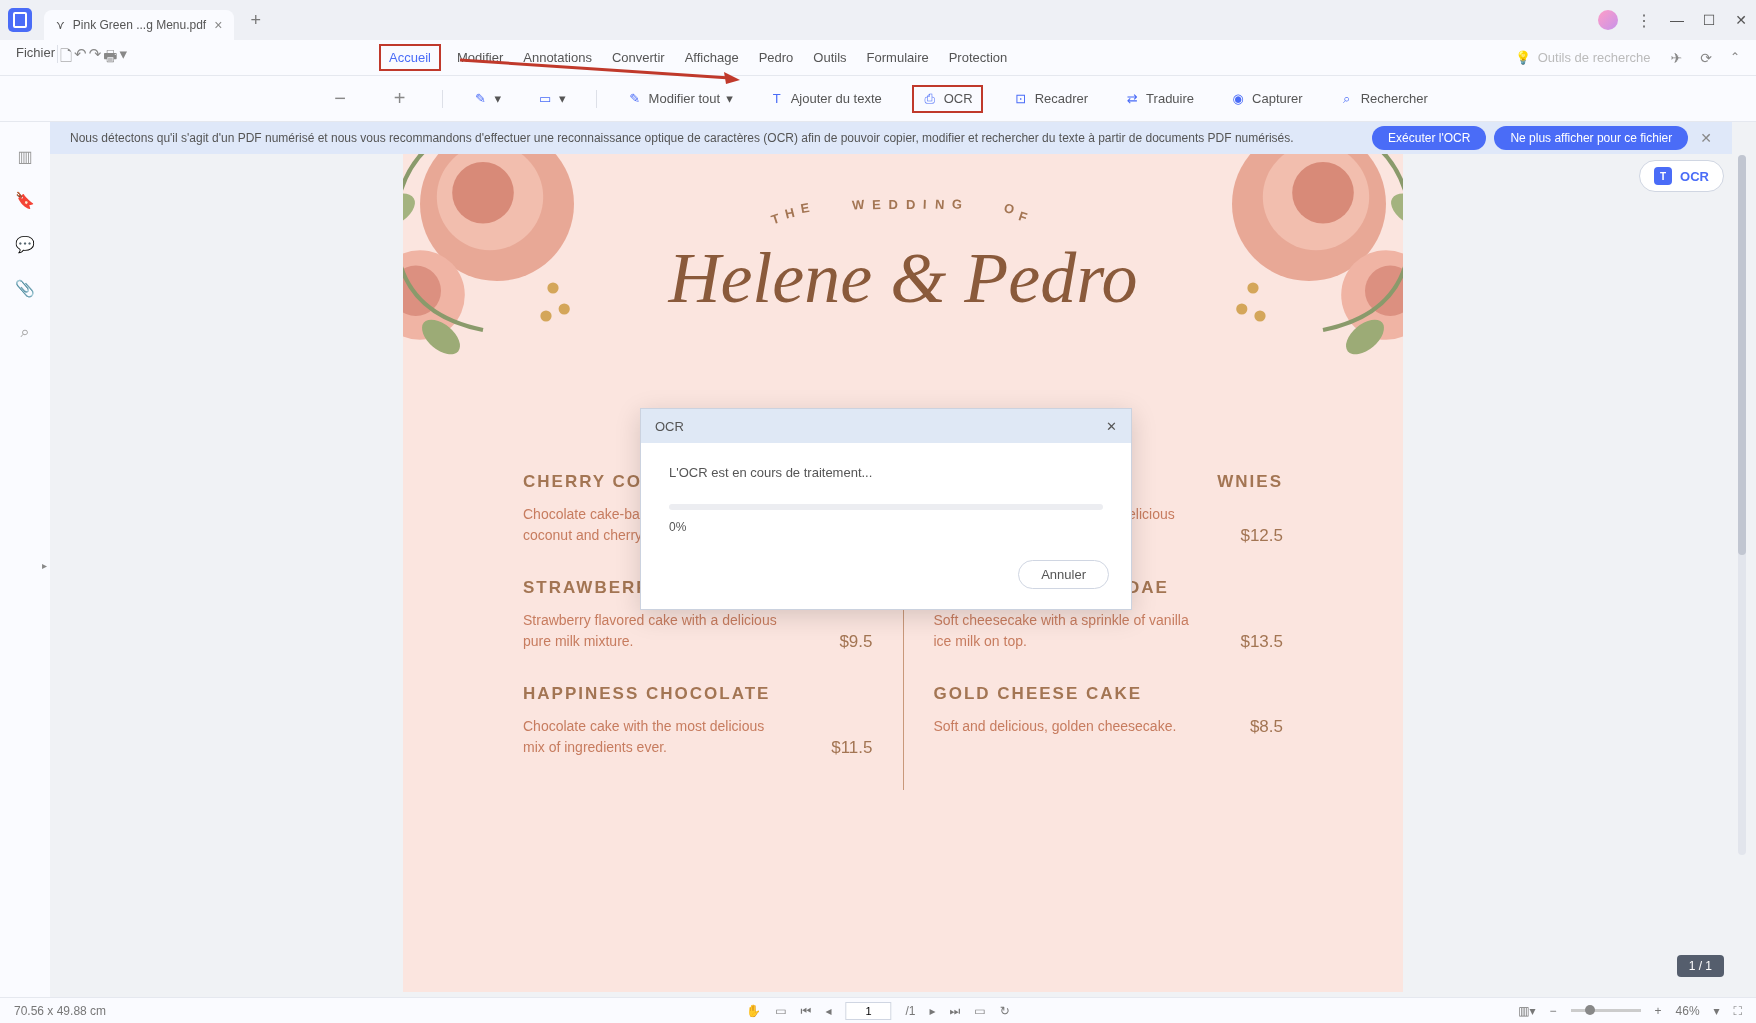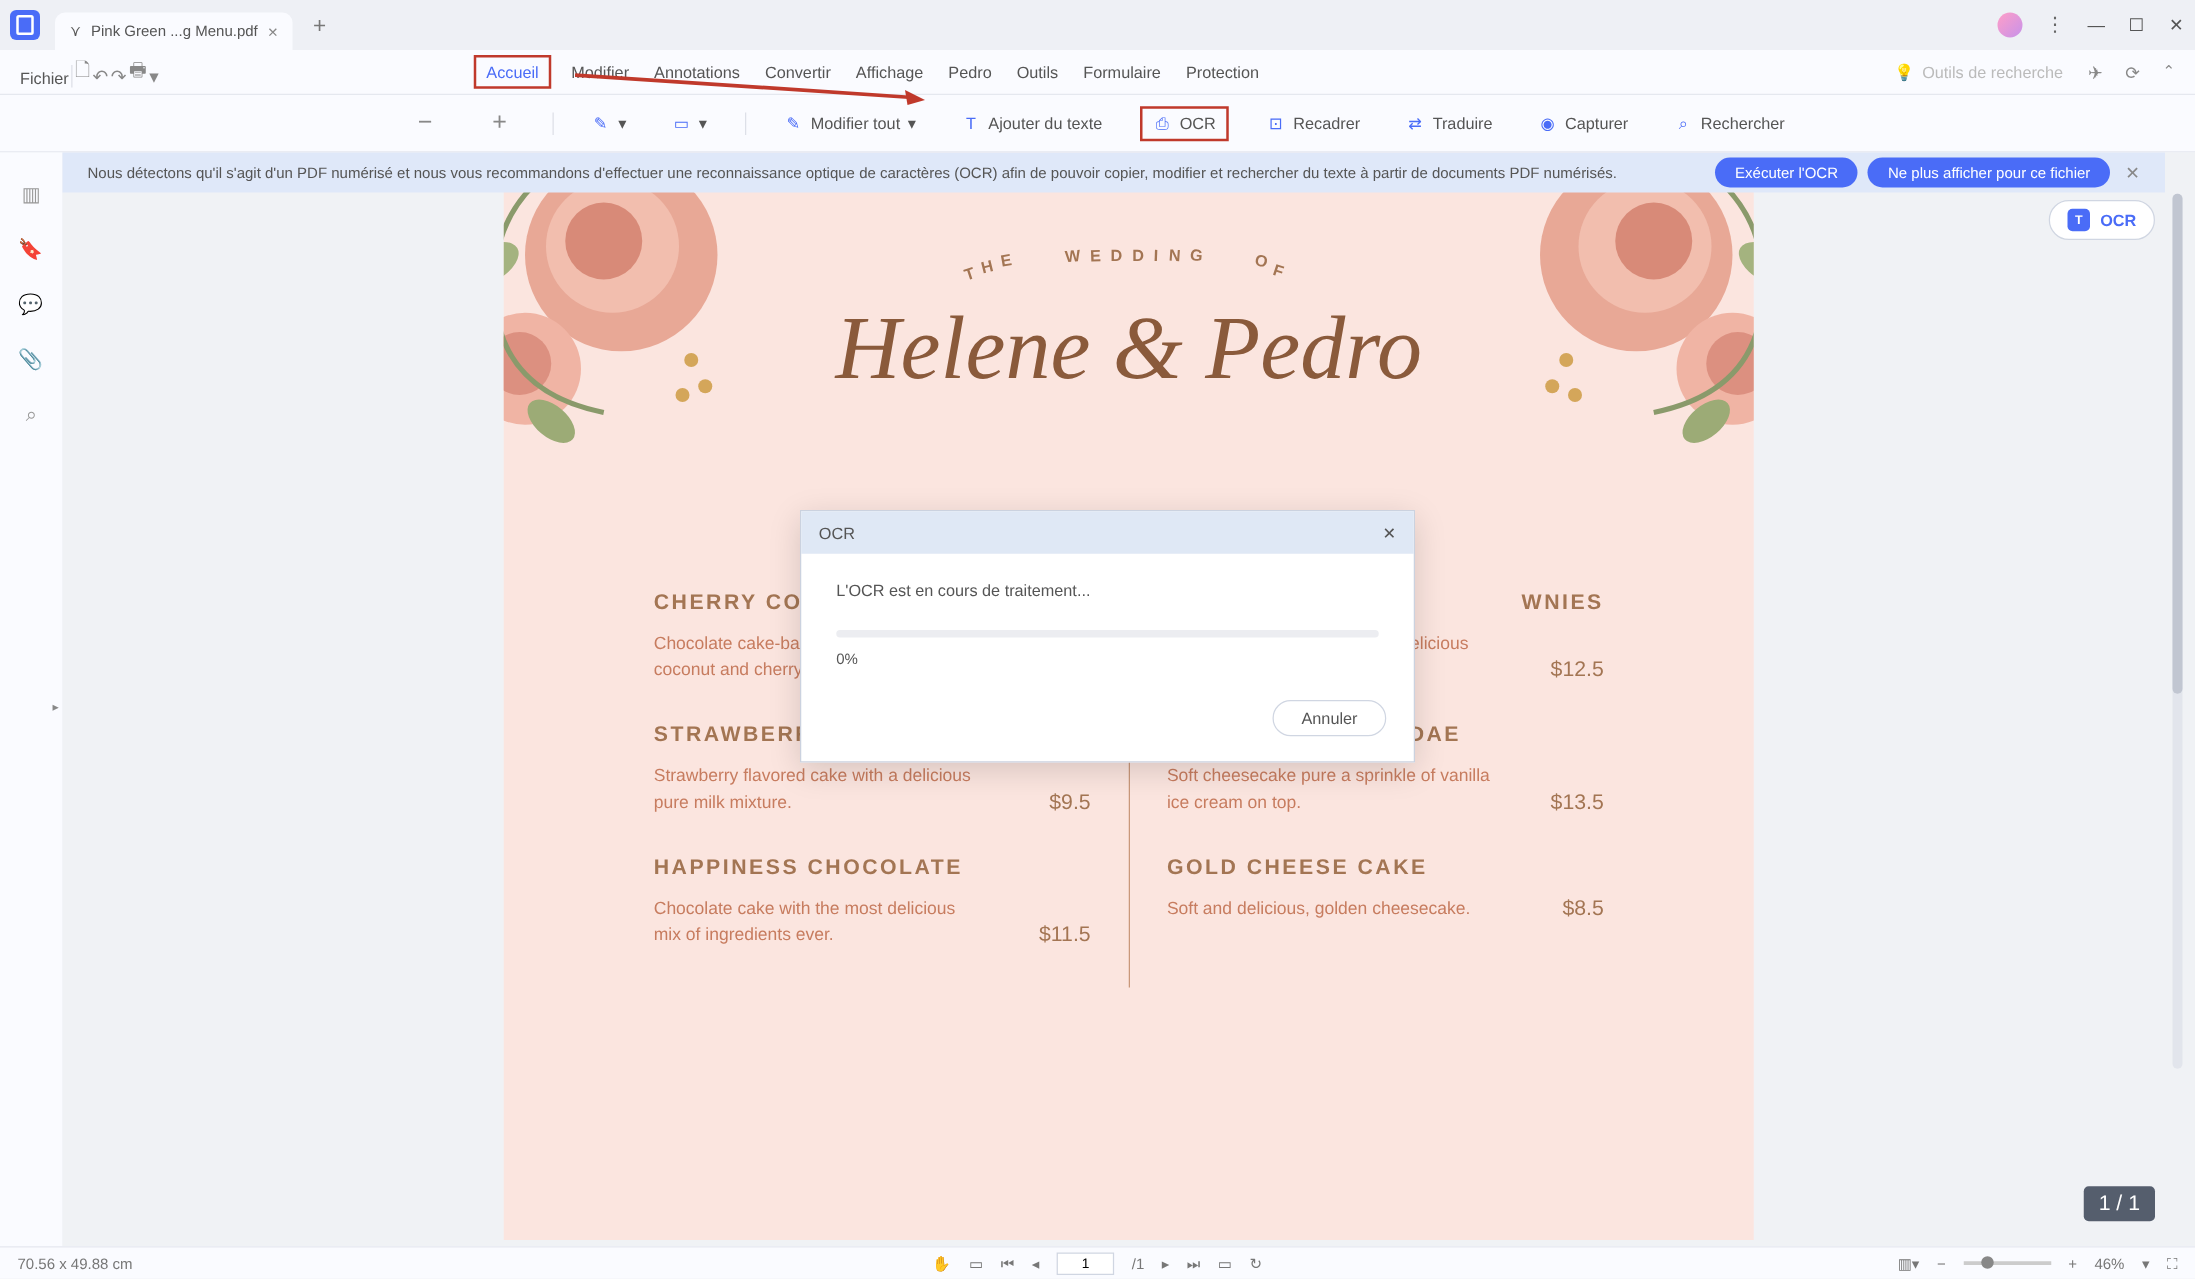--- a/index.html
+++ b/index.html
@@ -7,21 +7,21 @@
 .titlebar{height:40px;background:#eef0f5;display:flex;align-items:center;padding:0 8px}
 .app-icon{width:24px;height:24px;background:#4a6cf7;border-radius:5px;margin-right:12px;display:flex;align-items:center;justify-content:center}
 .app-icon::after{content:"";width:10px;height:12px;border:2px solid #fff;border-radius:2px}
 .tab{background:#fafbff;height:30px;padding:0 12px;display:flex;align-items:center;border-radius:8px 8px 0 0;margin-top:10px;gap:8px;font-size:12px;color:#555}
 .tab-close{color:#888;cursor:pointer;font-size:14px}
 .tab-add{margin-left:16px;color:#777;font-size:18px}
 .titlebar-right{margin-left:auto;display:flex;align-items:center;gap:18px;color:#666}
 .avatar{width:20px;height:20px;border-radius:50%;background:linear-gradient(135deg,#ff9ec7,#c792ea)}
 .win-btn{width:14px;height:14px;display:flex;align-items:center;justify-content:center;font-size:14px;color:#555}
 .menubar{height:36px;background:#fafbff;display:flex;align-items:center;padding:0 16px;border-bottom:1px solid #e5e8ef}
-.menubar-left{display:flex;align-items:flex-end;gap:2px;color:#777}
+.menubar-left{display:flex;align-items:flex-start;gap:2px;color:#777}
 .file-menu{font-size:13px;color:#555}
 .divider{width:1px;height:18px;background:#dde0e8}
 .icon-btn{color:#888;font-size:15px}
 .menubar-center{display:flex;gap:12px;margin-left:auto;margin-right:auto}
 .menu-item{font-size:13px;color:#555;padding:6px 4px;cursor:pointer;position:relative}
 .menu-item.active{color:#4a6cf7;border:2px solid #c0392b;padding:4px 8px}
 .search-tools{margin-left:auto;display:flex;align-items:center;gap:6px;color:#bbb;font-size:13px}
 .menubar-right{display:flex;gap:18px;margin-left:20px;color:#888;font-size:14px}
 .chev{font-size:12px}
 .toolbar{height:46px;background:#fafbff;display:flex;align-items:center;justify-content:center;gap:24px;border-bottom:1px solid #e5e8ef}
@@ -51,21 +51,21 @@
 .menu-cols{position:absolute;top:350px;left:0;right:0;display:flex;padding:0 90px}
 .menu-col{flex:1;padding:0 30px}
 .menu-col.left{border-right:1px solid #c9987a}
 .dish{margin-bottom:32px}
 .dish-name{font-size:17px;font-weight:700;letter-spacing:2px;color:#a37553;margin-bottom:12px}
 .dish-row{display:flex;justify-content:space-between;align-items:flex-end}
 .dish-desc{font-size:14px;color:#c77c5f;max-width:260px;line-height:1.5}
 .dish-price{font-size:17px;font-weight:400;color:#a37553}
 .ocr-badge{position:absolute;top:160px;right:32px;background:#fff;border:1px solid #d0d6e2;border-radius:18px;padding:6px 14px;display:flex;align-items:center;gap:8px;font-size:13px;color:#4a6cf7;font-weight:600;z-index:4}
 .ocr-badge-icon{width:18px;height:18px;background:#4a6cf7;border-radius:4px;display:flex;align-items:center;justify-content:center;color:#fff;font-size:10px}
-.page-badge{position:absolute;bottom:46px;right:32px;background:#555e6d;color:#fff;padding:4px 12px;border-radius:4px;font-size:17px;z-index:4}
+.page-badge{position:absolute;bottom:46px;right:32px;background:#555e6d;color:#fff;padding:4px 12px;border-radius:4px;font-size:12px;z-index:4}
 .dialog{position:absolute;top:408px;left:640px;width:492px;background:#fff;border:1px solid #cbd2df;box-shadow:0 6px 24px rgba(0,0,0,.15);z-index:10}
 .dialog-header{height:34px;background:#dfe8f5;display:flex;align-items:center;justify-content:space-between;padding:0 14px;font-size:13px;color:#555}
 .dialog-body{padding:22px 28px 14px}
 .dialog-msg{font-size:13px;color:#555;margin-bottom:24px}
 .progress{height:6px;background:#ecedf1;border-radius:3px;margin-bottom:10px}
 .progress-pct{font-size:12px;color:#555}
 .dialog-footer{padding:12px 22px 20px;text-align:right}
 .dialog-cancel{border:1px solid #d0d6e2;background:#fff;border-radius:16px;padding:6px 22px;font-size:13px;color:#555;cursor:pointer}
 .statusbar{position:absolute;bottom:0;left:0;right:0;height:26px;background:#fafbff;border-top:1px solid #e5e8ef;display:flex;align-items:center;padding:0 14px;font-size:12px;color:#777}
 .status-center{position:absolute;left:50%;transform:translateX(-50%);display:flex;align-items:center;gap:14px}
@@ -257,21 +257,21 @@
           <div class="dish">
               <div class="dish-name" style="text-align:right">WNIES</div>
               <div class="dish-row">
                 <div class="dish-desc">Chocolate cake with the most delicious mix of ingredients ever.</div>
                 <div class="dish-price">$12.5</div>
               </div>
             </div>
           <div class="dish">
               <div class="dish-name">CHEESE CAKE SUNDAE</div>
               <div class="dish-row">
-                <div class="dish-desc">Soft cheesecake pure a sprinkle of vanilla ice cream on top.</div>
+                <div class="dish-desc">Soft cheesecake with a sprinkle of vanilla ice milk on top.</div>
                 <div class="dish-price">$13.5</div>
               </div>
             </div>
           <div class="dish">
               <div class="dish-name">GOLD CHEESE CAKE</div>
               <div class="dish-row">
                 <div class="dish-desc">Soft and delicious, golden cheesecake.</div>
                 <div class="dish-price">$8.5</div>
               </div>
             </div>

